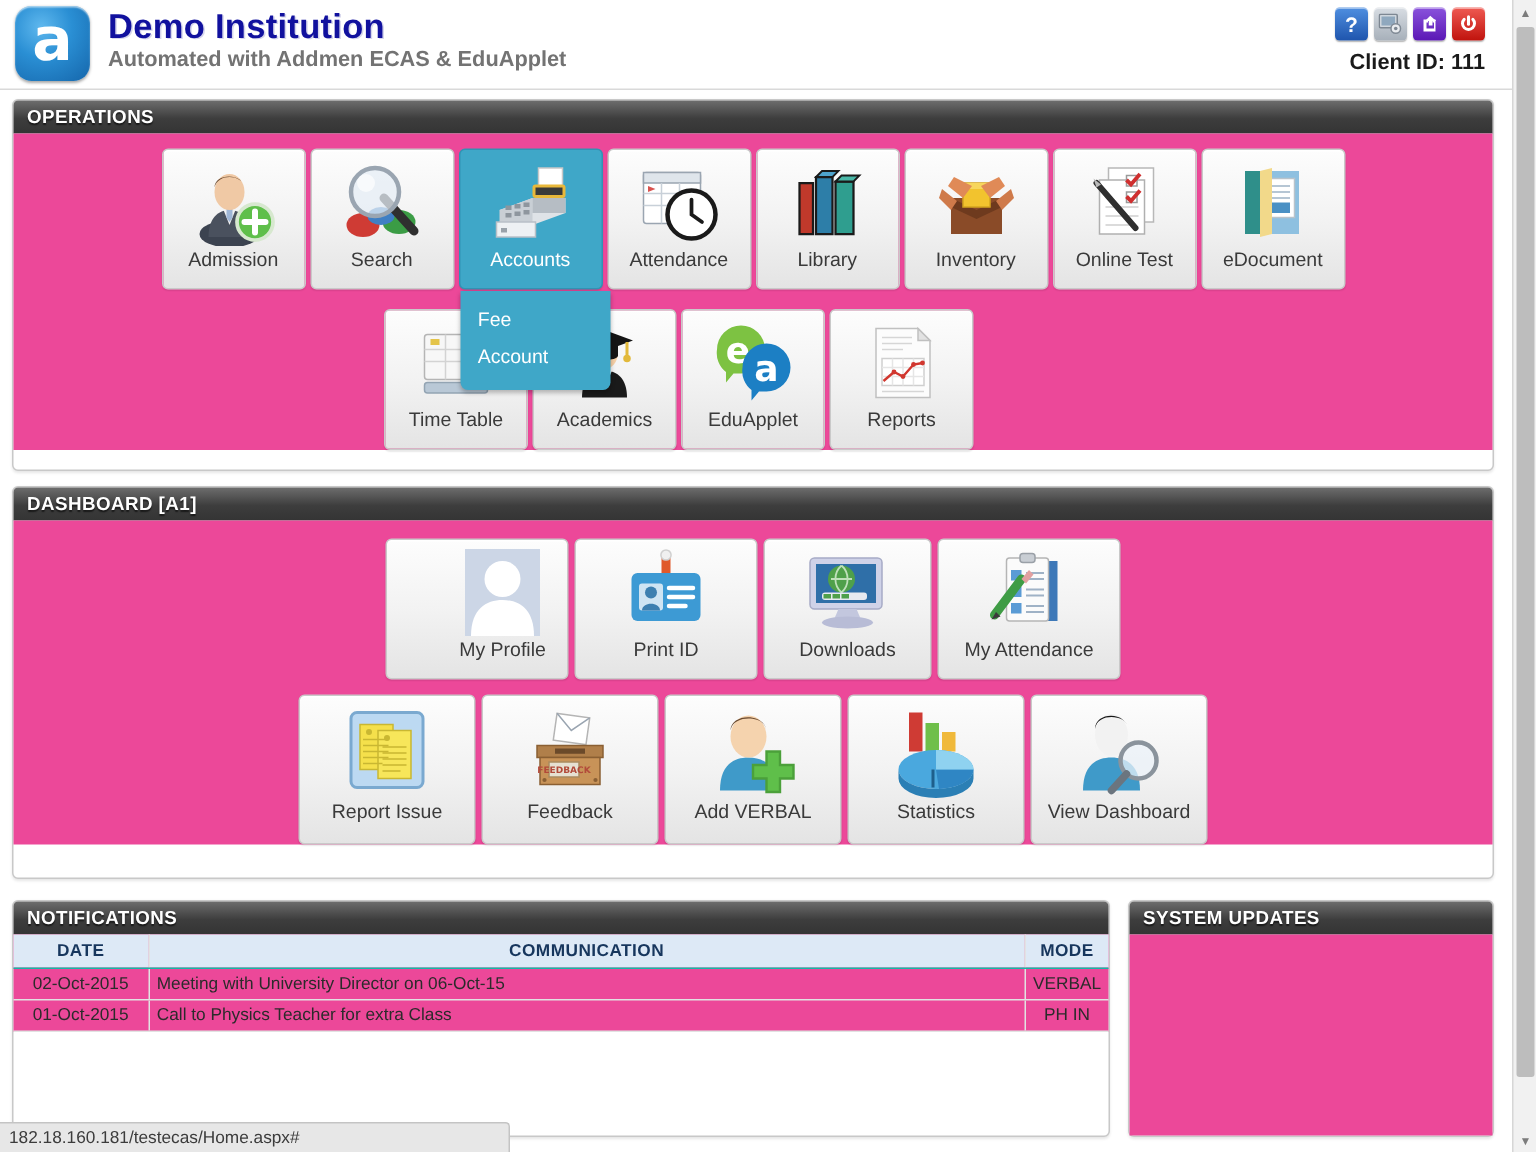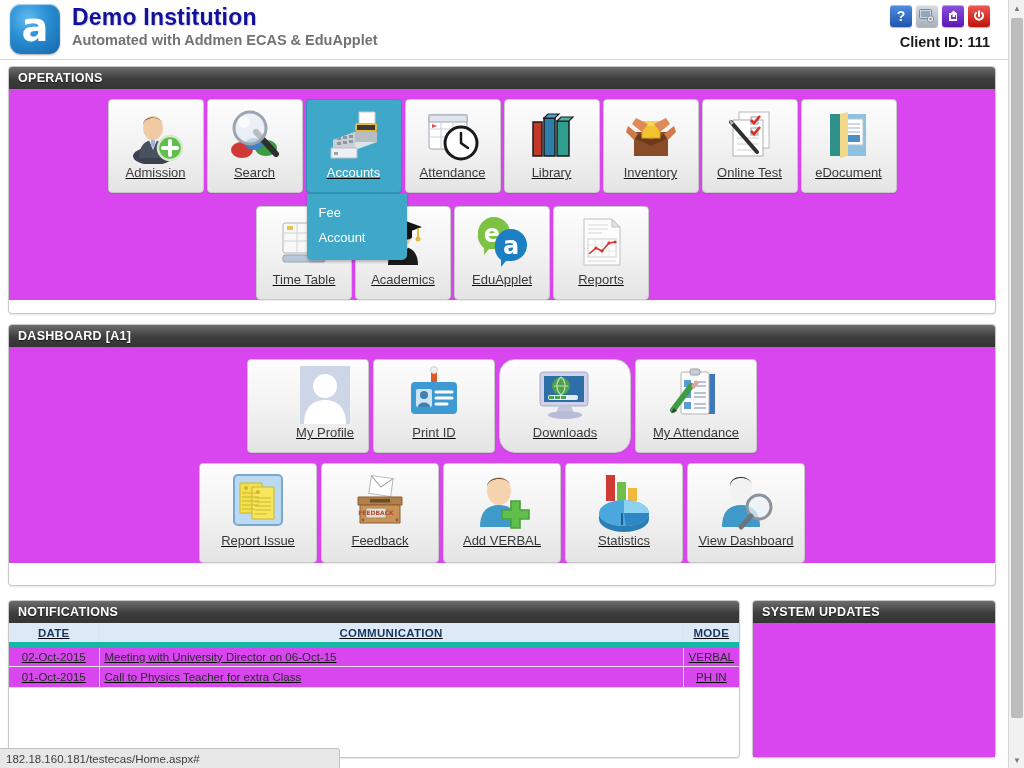--- a/index.html
+++ b/index.html
@@ -99,21 +99,21 @@
     border-radius: 3px 3px 0 0;
     color: #ffffff;
     font-size: 12.5px;
     font-weight: 700;
     letter-spacing: .3px;
     display: flex;
     align-items: center;
     padding-left: 9px;
     text-shadow: 0 1px 1px rgba(0,0,0,.6);
   }
-  .panel-body { background: #d946ef; text-decoration: underline; }
+  .panel-body { background: #ec4899; }
 
   #ops-panel   { left: 8px; top: 66px;  width: 988px; height: 248px; }
   #dash-panel  { left: 8px; top: 324px; width: 988px; height: 262px; }
   #notif-panel { left: 8px; top: 600px; width: 732px; height: 158px; }
   #sys-panel   { left: 752px; top: 600px; width: 244px; height: 158px; }
 
   
   .tile-row {
     display: flex;
     justify-content: center;
@@ -178,21 +178,21 @@
     width: 100%;
     border-collapse: collapse;
     font-size: 11.5px;
   }
   table.notif th {
     background: #dde9f6;
     color: #17365d;
     font-size: 11.5px;
     font-weight: 700;
     height: 22px;
-    border-bottom: 6px solid #14b8a6;
+    border-bottom: 1px solid #14b8a6;
     letter-spacing: .3px;
     margin-top: 26px;
   }
   table.notif td {
     height: 21px;
     color: #2b2b2b;
     border-bottom: 1px solid #e2e2e2;
     padding: 0 5px;
   }
   .col-date { width: 90px; text-align: center; }
@@ -537,21 +537,21 @@
               <g stroke="#ffffff" stroke-width="3" stroke-linecap="round">
                 <path d="M33 28 h16"></path>
                   <path d="M33 34 h16"></path>
                   <path d="M33 40 h11"></path>
               </g>
             </svg>
           </div>
           <div class="tile-label">Print ID</div>
         </div>
 
-        <div class="tile" style="width:132px;height:94px;border-radius:16px;">
+        <div class="tile" style="width:112px;height:94px;">
           <div class="tile-icon">
             <svg class="ic" width="62" height="62" viewBox="0 0 62 62">
               <rect x="6" y="8" width="48" height="34" rx="3" fill="#cfd2e8" stroke="#a7abc6"></rect>
               <rect x="10" y="12" width="40" height="26" fill="#2f6fa8"></rect>
               <circle cx="27" cy="22" r="9" fill="#4fa04a"></circle>
               <path d="M20 22 h14 M27 13 a12 12 0 0 1 0 18 a12 12 0 0 1 0 -18" stroke="#bfe0bb" fill="none" stroke-width="1.2"></path>
               <rect x="14" y="31" width="30" height="5" rx="2" fill="#e7eaf0"></rect>
               <g fill="#4fa04a">
                   <rect x="15" y="32" width="5" height="3"></rect>
                   <rect x="21" y="32" width="5" height="3"></rect>

